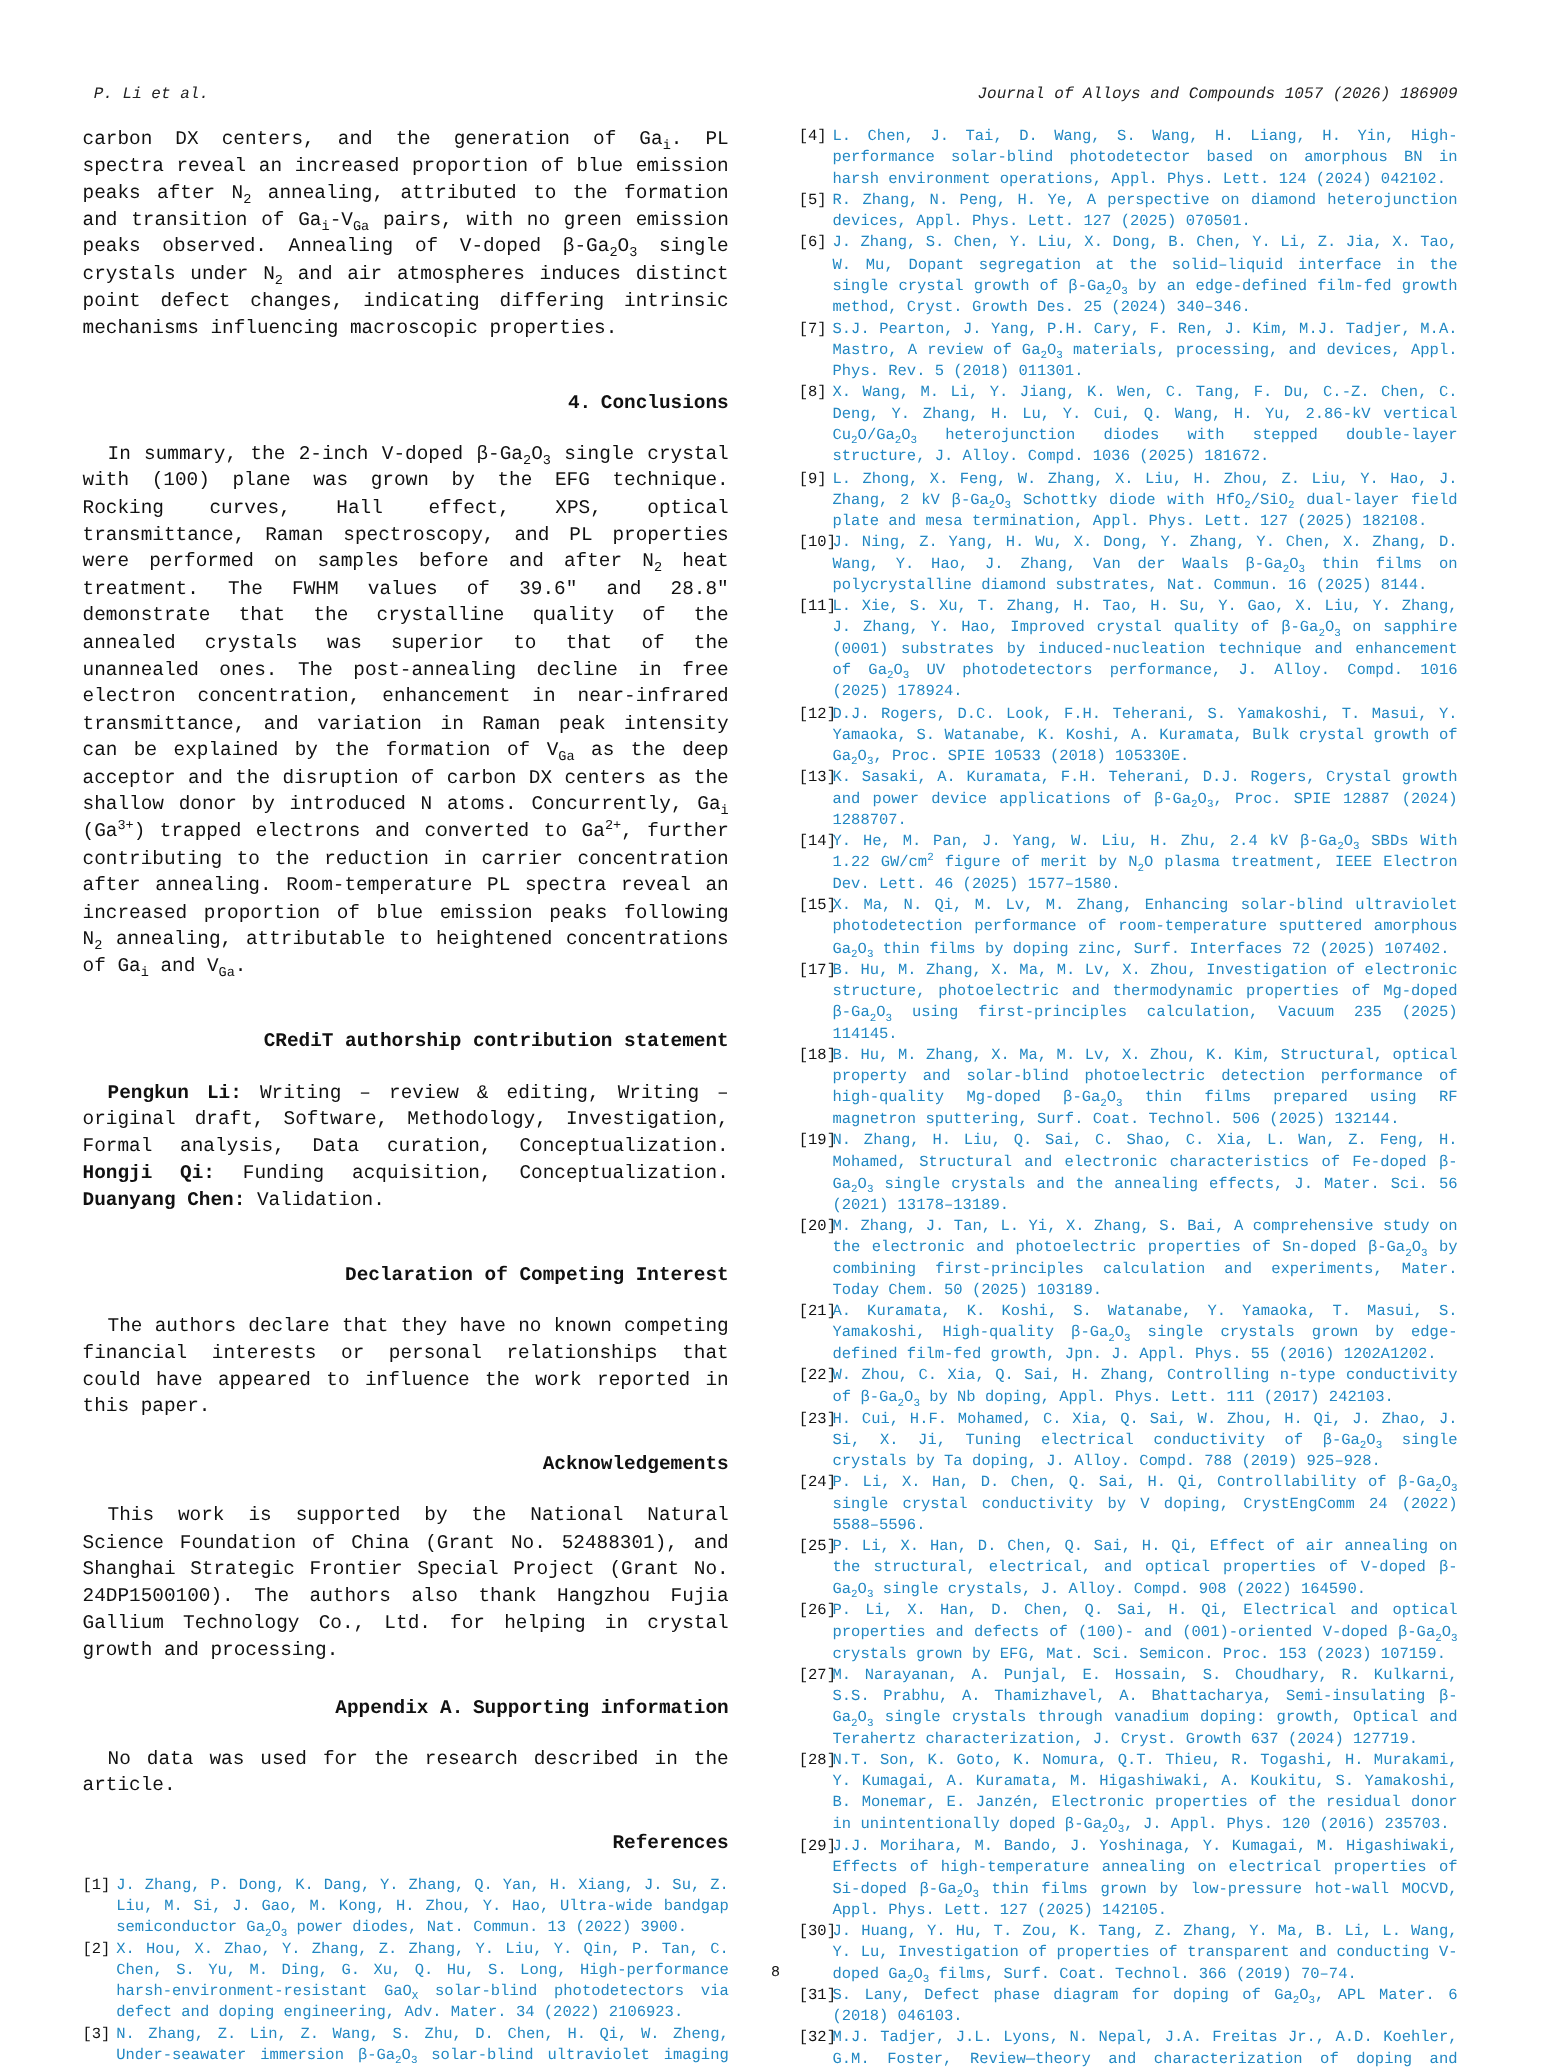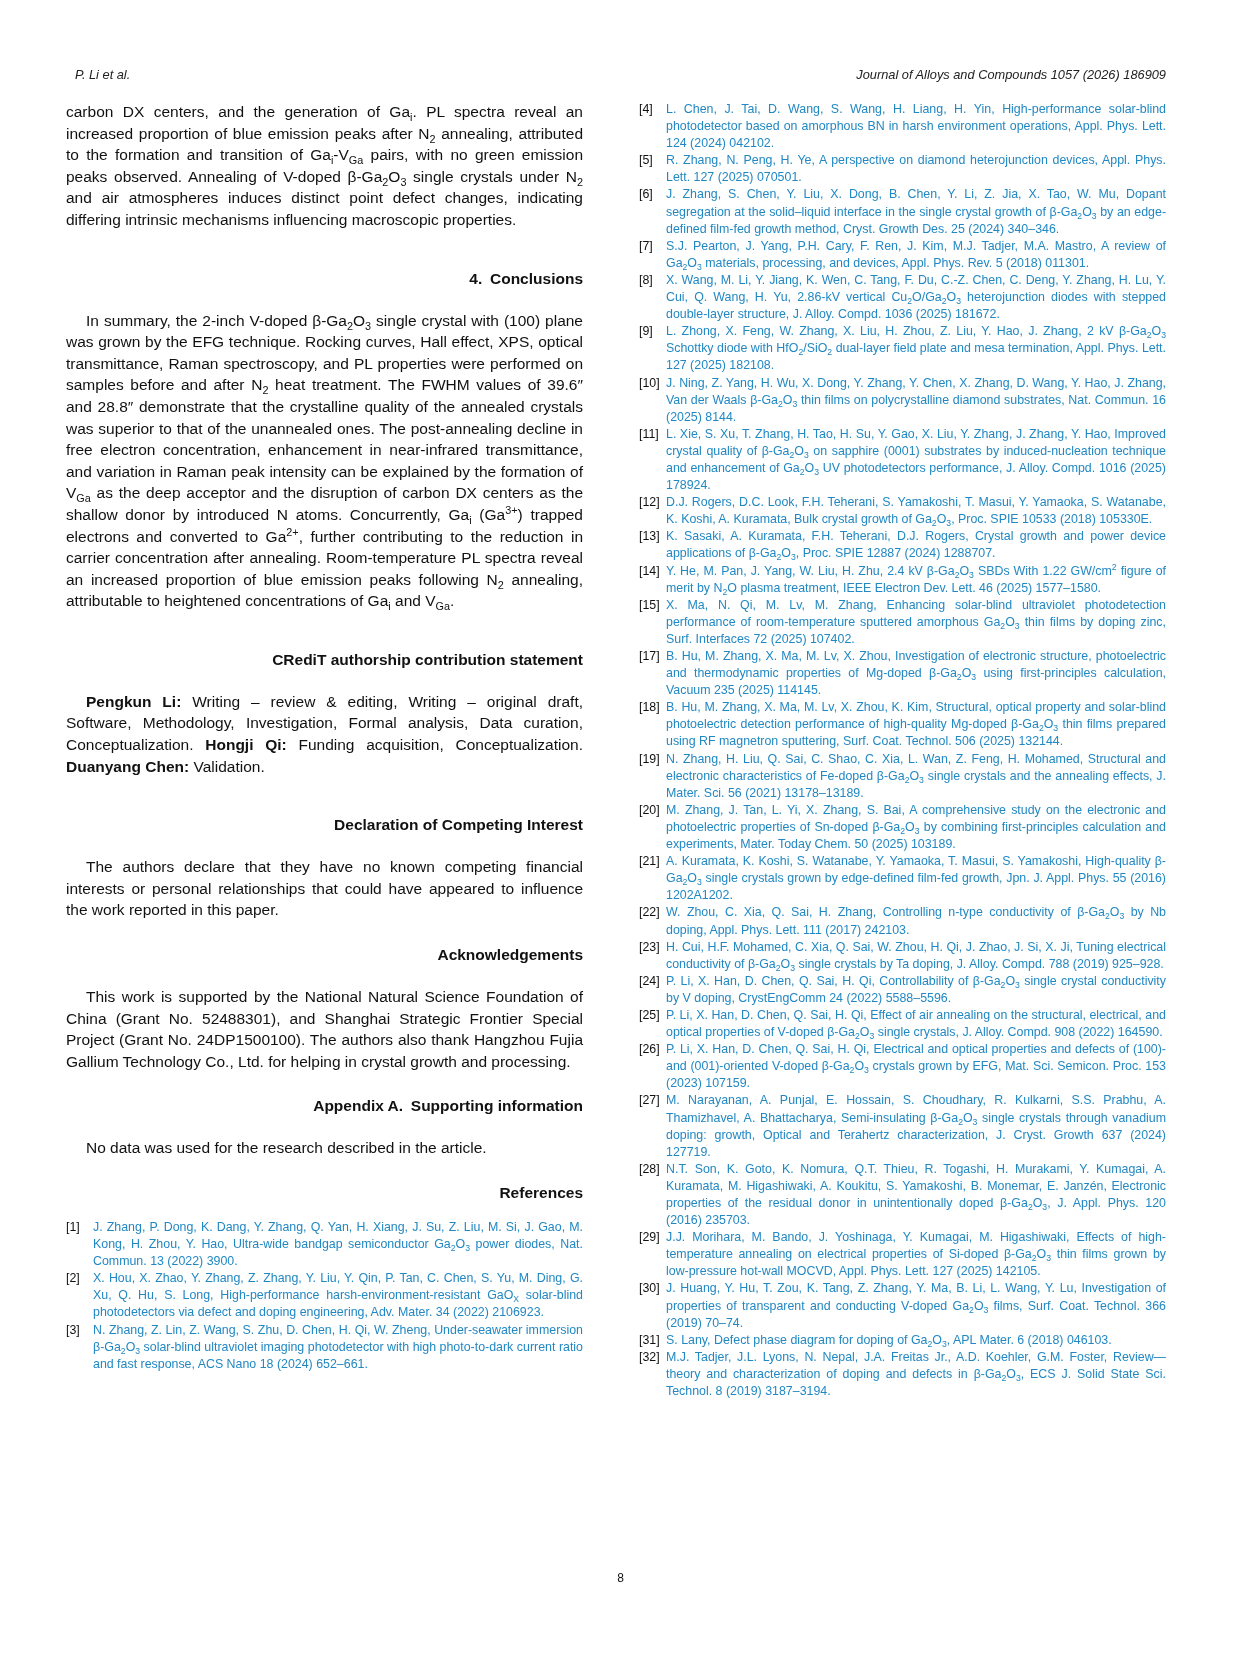--- a/index.html
+++ b/index.html
@@ -1,18 +1,18 @@
 <!DOCTYPE html>
 <html><head>
 <meta charset="utf-8">
 <style>
   html,body { margin:0; padding:0; background:#ffffff; }
   .page {
     position:relative; width:1241px; height:1654px; background:#ffffff;
-    font-family:Liberation Sans, sans-serif; color:#111; overflow:hidden;
+    font-family:Liberation Mono, monospace; color:#111; overflow:hidden;
   }
   .header {
     position:absolute; top:67px; left:75px; width:1091px;
     display:flex; justify-content:space-between;
     font-style:italic; font-size:12.8px; color:#222;
   }
   .col { position:absolute; top:101px; }
   .col-left  { left:66px;  width:517px; }
   .col-right { left:639px; width:527px; }
   .body-par { font-size:15.5px; line-height:21.6px; text-align:justify; margin:0; }

